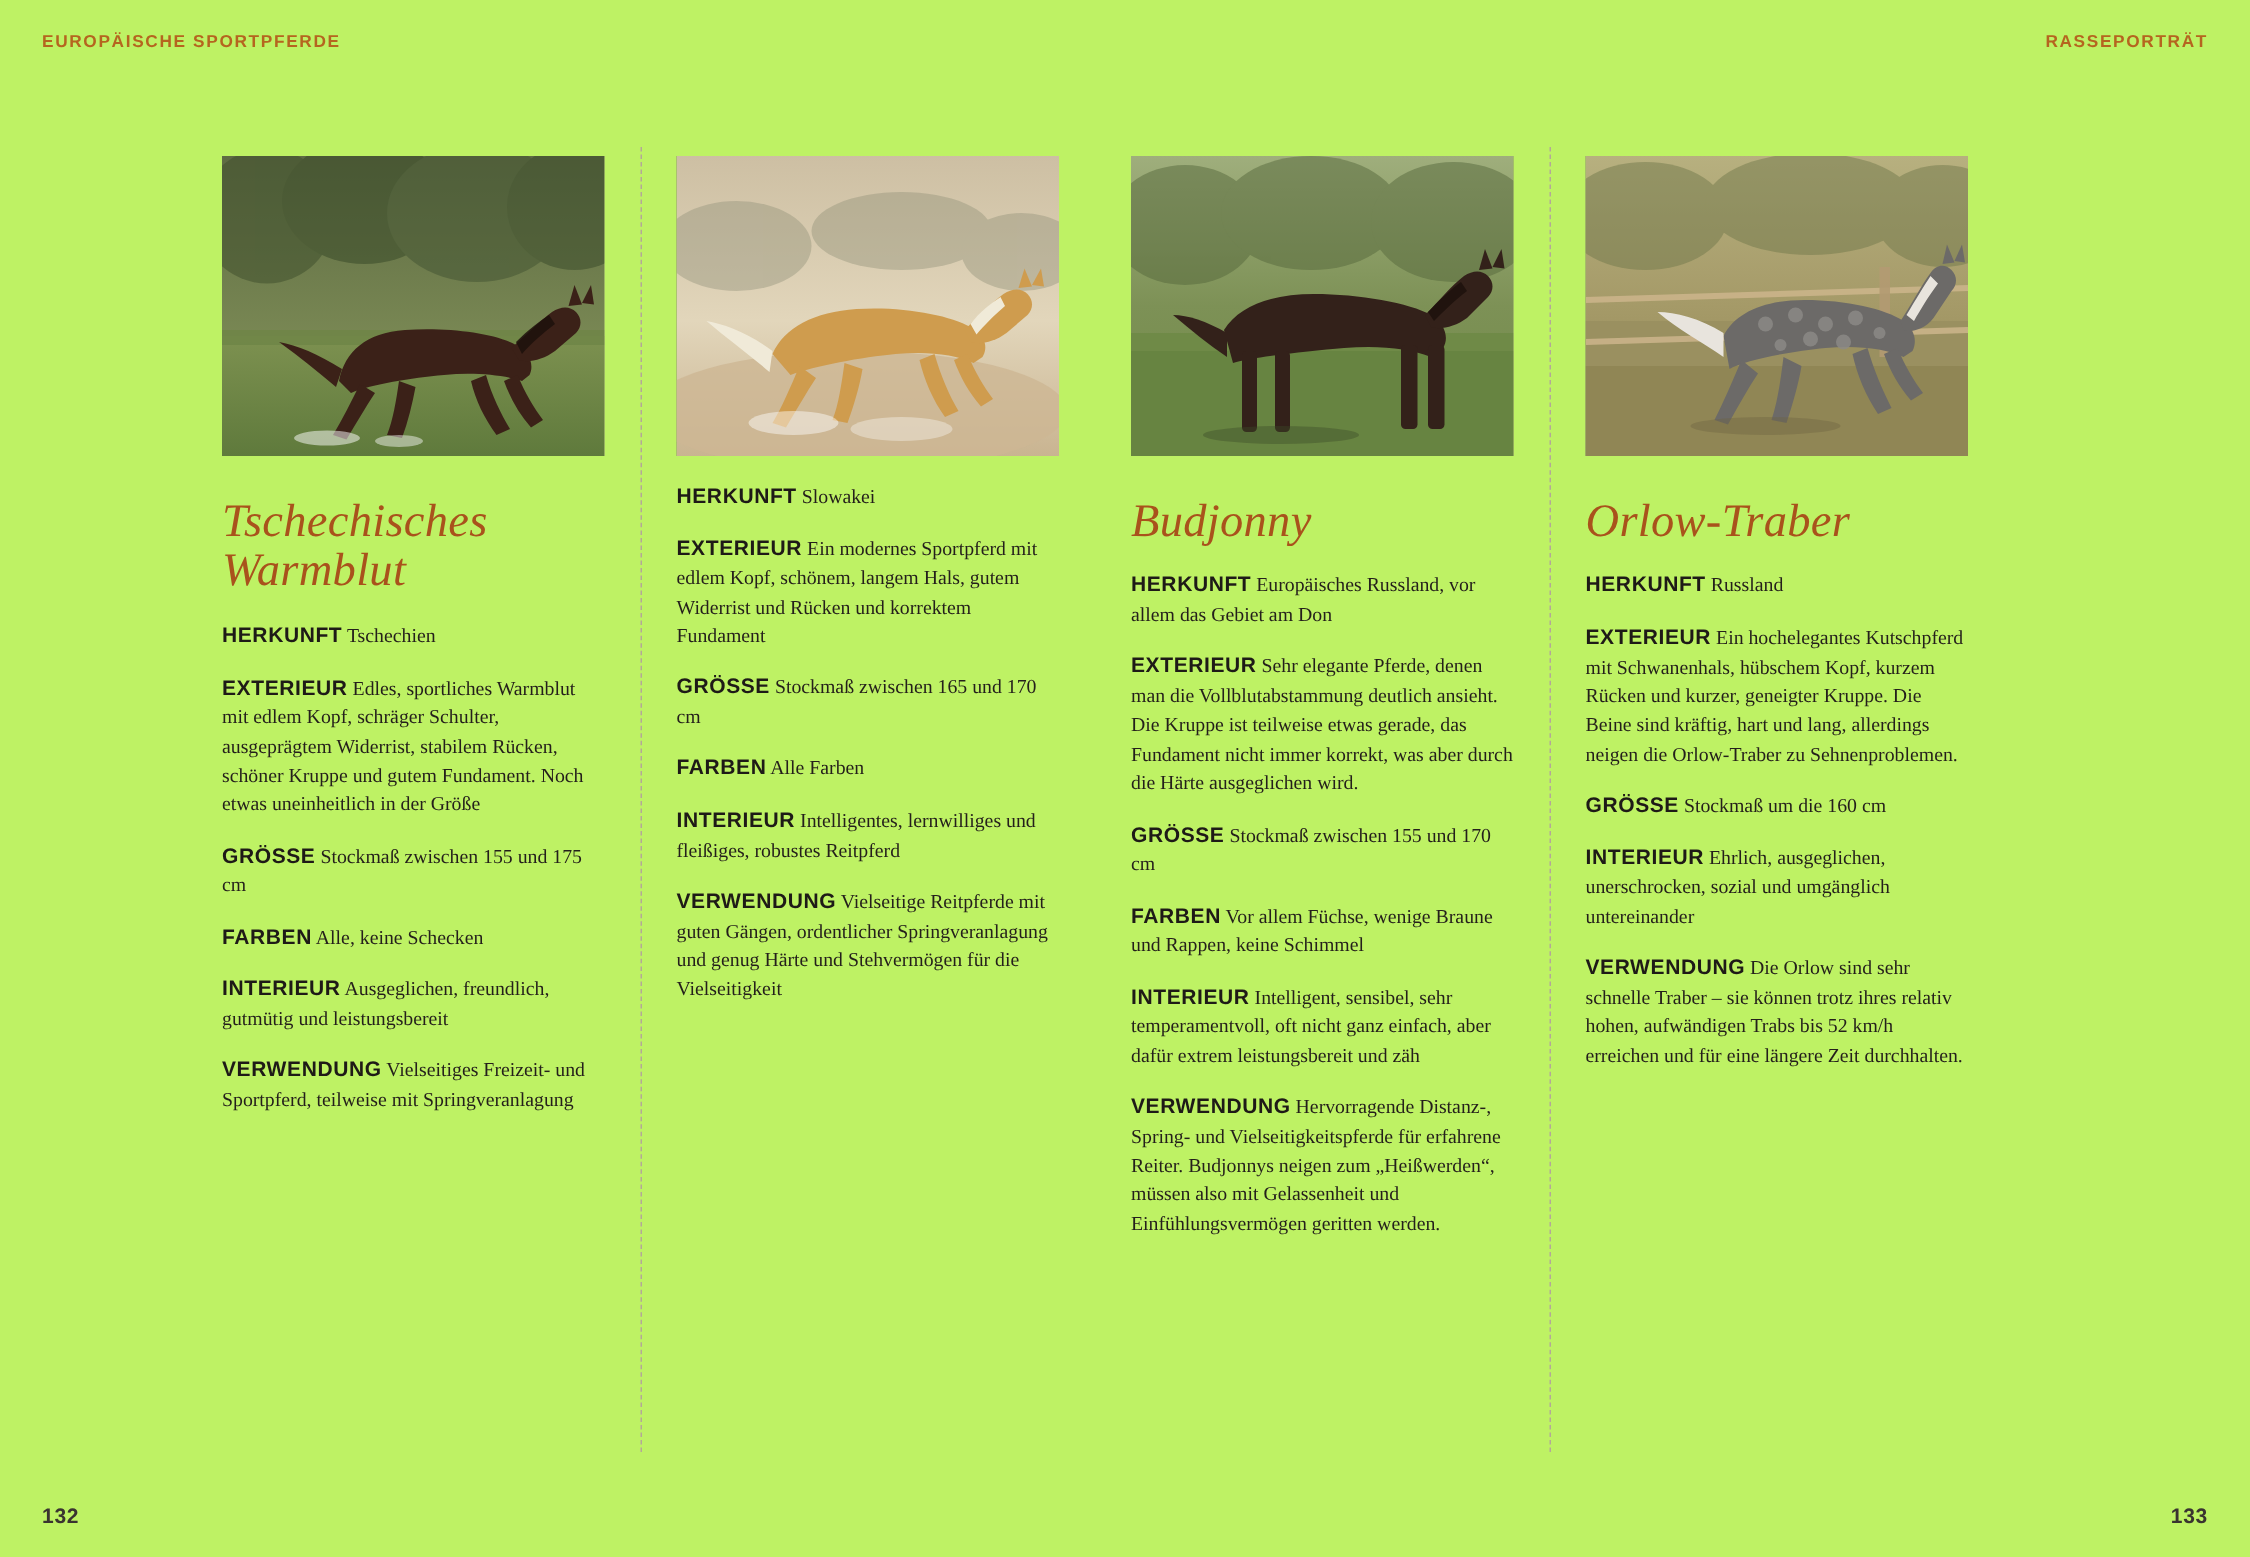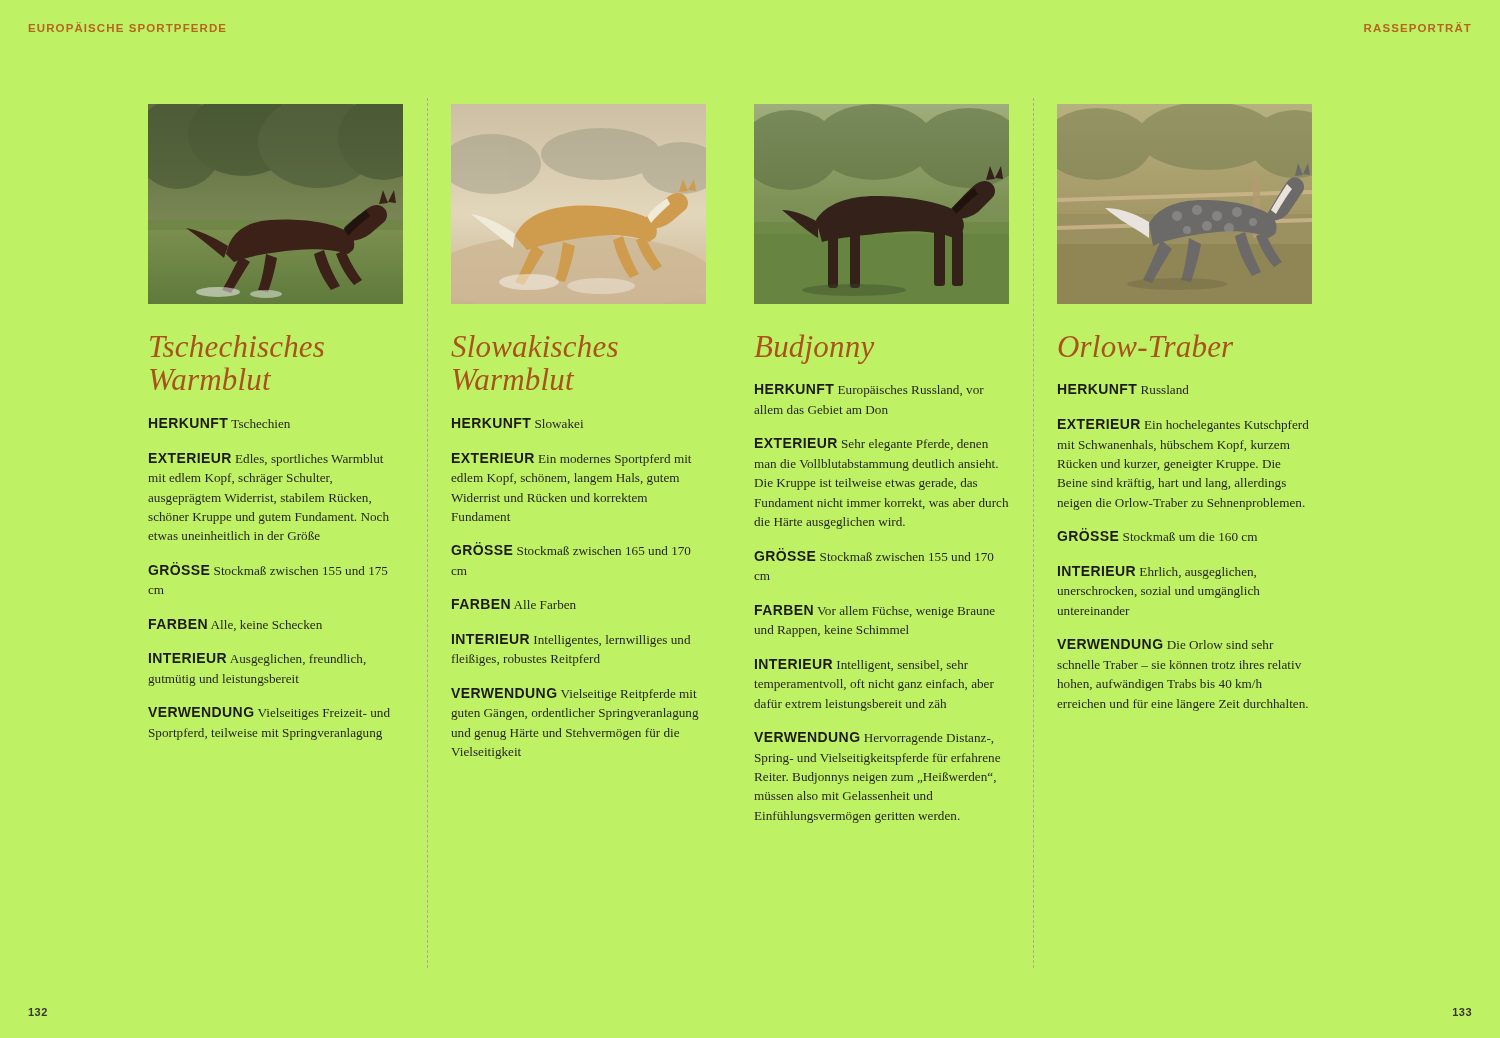--- a/index.html
+++ b/index.html
@@ -32,21 +32,21 @@
     color: #b5651f;
     text-transform: uppercase;
   }
   .runhead.left { left: 28px; }
   .runhead.right { right: 28px; margin-left: 16px; }
 
   .folio {
     position: absolute;
     bottom: 20px;
     font-family: "Liberation Sans", sans-serif;
-    font-size: 11px;
+    font-size: 14px;
     font-weight: bold;
     color: #3a3430;
     letter-spacing: .5px;
   }
   .folio.left { left: 28px; }
   .folio.right { right: 28px; }
 
   
   .columns {
     position: absolute;
@@ -203,21 +203,20 @@
             <path d="M194 132 C199 144 205 154 211 162 l-8 5 c-8 -9 -14 -20 -18 -31 z"></path>
           </g>
           <g fill="#f0ead8">
             <path d="M64 130 C48 118 32 112 20 110 c14 12 28 22 42 34 z"></path>
             <path d="M196 112 C202 104 210 98 216 94 l3 6 c-7 6 -14 13 -19 19 z"></path>
           </g>
           <ellipse cx="78" cy="178" rx="30" ry="8" fill="#ffffff" opacity=".45"></ellipse>
           <ellipse cx="150" cy="182" rx="34" ry="8" fill="#ffffff" opacity=".35"></ellipse>
         </svg>
       </div>
-      <div class="breed-title">Slowakisches Warmblut</div>
       <div class="facts">
         <p class="fact"><span class="lbl">HERKUNFT</span> <span class="txt">Slowakei</span></p>
         <p class="fact"><span class="lbl">EXTERIEUR</span> <span class="txt">Ein modernes Sportpferd mit edlem Kopf, schönem, langem Hals, gutem Widerrist und Rücken und korrektem Fundament</span></p>
         <p class="fact"><span class="lbl">GRÖSSE</span> <span class="txt">Stockmaß zwischen 165 und 170 cm</span></p>
         <p class="fact"><span class="lbl">FARBEN</span> <span class="txt">Alle Farben</span></p>
         <p class="fact"><span class="lbl">INTERIEUR</span> <span class="txt">Intelligentes, lernwilliges und fleißiges, robustes Reitpferd</span></p>
         <p class="fact"><span class="lbl">VERWENDUNG</span> <span class="txt">Vielseitige Reitpferde mit guten Gängen, ordentlicher Springveranlagung und genug Härte und Stehvermögen für die Vielseitigkeit</span></p>
       </div>
     </div>
 
@@ -319,21 +318,21 @@
           </g>
           <ellipse cx="120" cy="180" rx="50" ry="6" fill="#6e6540" opacity=".4"></ellipse>
         </svg>
       </div>
       <div class="breed-title">Orlow-Traber</div>
       <div class="facts">
         <p class="fact"><span class="lbl">HERKUNFT</span> <span class="txt">Russland</span></p>
         <p class="fact"><span class="lbl">EXTERIEUR</span> <span class="txt">Ein hochelegantes Kutschpferd mit Schwanenhals, hübschem Kopf, kurzem Rücken und kurzer, geneigter Kruppe. Die Beine sind kräftig, hart und lang, allerdings neigen die Orlow-Traber zu Sehnenproblemen.</span></p>
         <p class="fact"><span class="lbl">GRÖSSE</span> <span class="txt">Stockmaß um die 160 cm</span></p>
         <p class="fact"><span class="lbl">INTERIEUR</span> <span class="txt">Ehrlich, ausgeglichen, unerschrocken, sozial und umgänglich untereinander</span></p>
-        <p class="fact"><span class="lbl">VERWENDUNG</span> <span class="txt">Die Orlow sind sehr schnelle Traber – sie können trotz ihres relativ hohen, aufwändigen Trabs bis 40 km/h erreichen und für eine längere Zeit durchhalten.</span></p>
+        <p class="fact"><span class="lbl">VERWENDUNG</span> <span class="txt">Die Orlow sind sehr schnelle Traber – sie können trotz ihres relativ hohen, aufwändigen Trabs bis 52 km/h erreichen und für eine längere Zeit durchhalten.</span></p>
       </div>
     </div>
 
   </div>
 
   <div class="folio left">132</div>
   <div class="folio right">133</div>
 
 </div>
 

